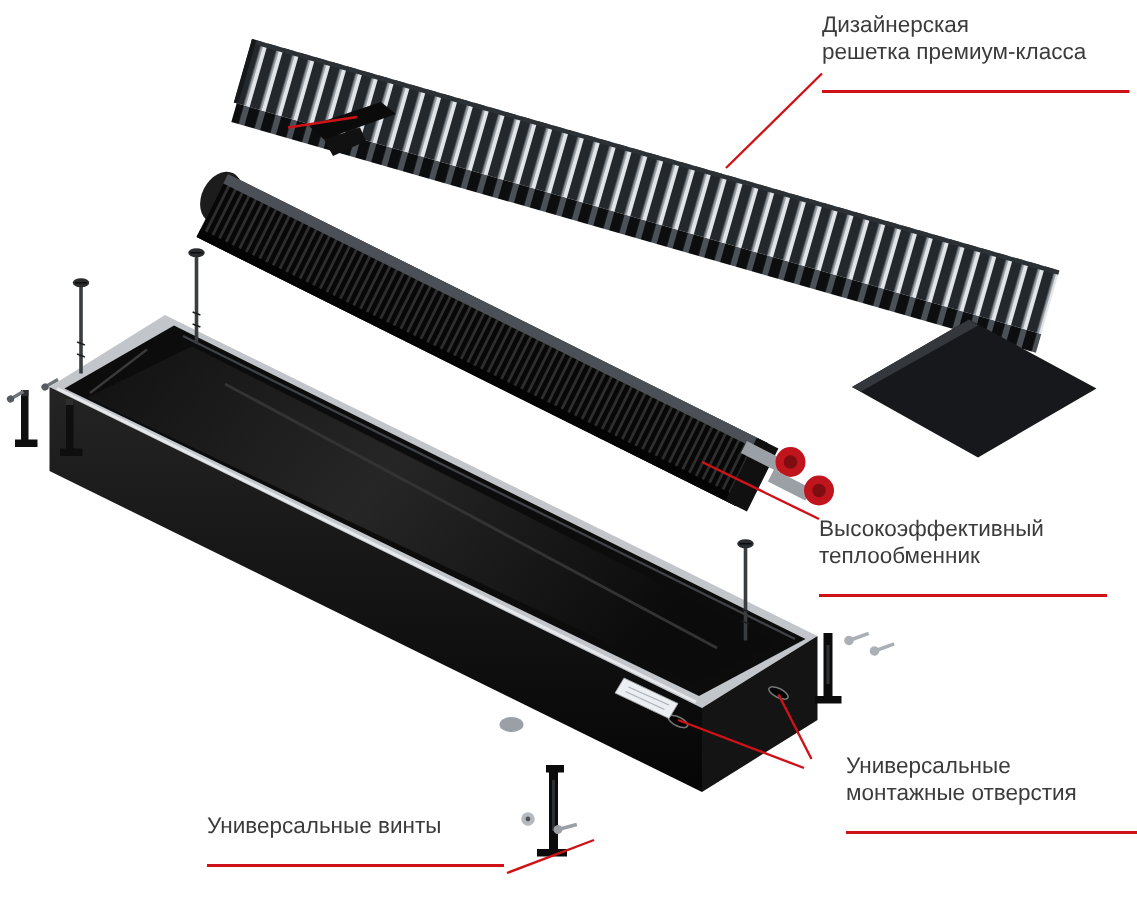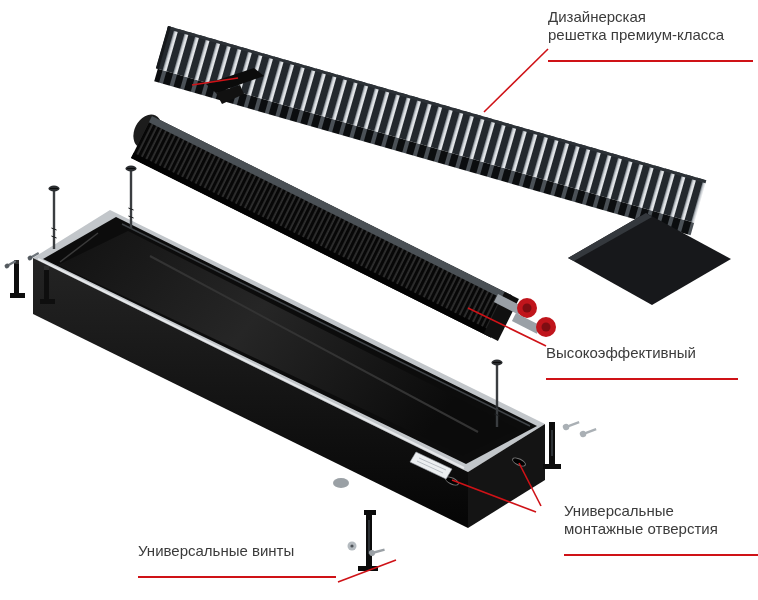--- a/index.html
+++ b/index.html
@@ -180,20 +180,21 @@
   </svg>
 
 
   <div class="callout" style="left:548px;top:8px;width:205px;">
     <div class="ln">Дизайнерская</div>
     <div class="ln">решетка премиум-класса</div>
   </div>
 
   <div class="callout" style="left:546px;top:344px;width:192px;">
     <div class="ln">Высокоэффективный</div>
+    <div class="ln">теплообменник</div>
   </div>
 
   <div class="callout" style="left:536px;top:502px;width:216px;margin-left:28px;">
     <div class="ln">Универсальные</div>
     <div class="ln">монтажные отверстия</div>
   </div>
 
   <div class="callout" style="left:138px;top:542px;width:198px;">
     <div class="ln">Универсальные винты</div>
   </div>

